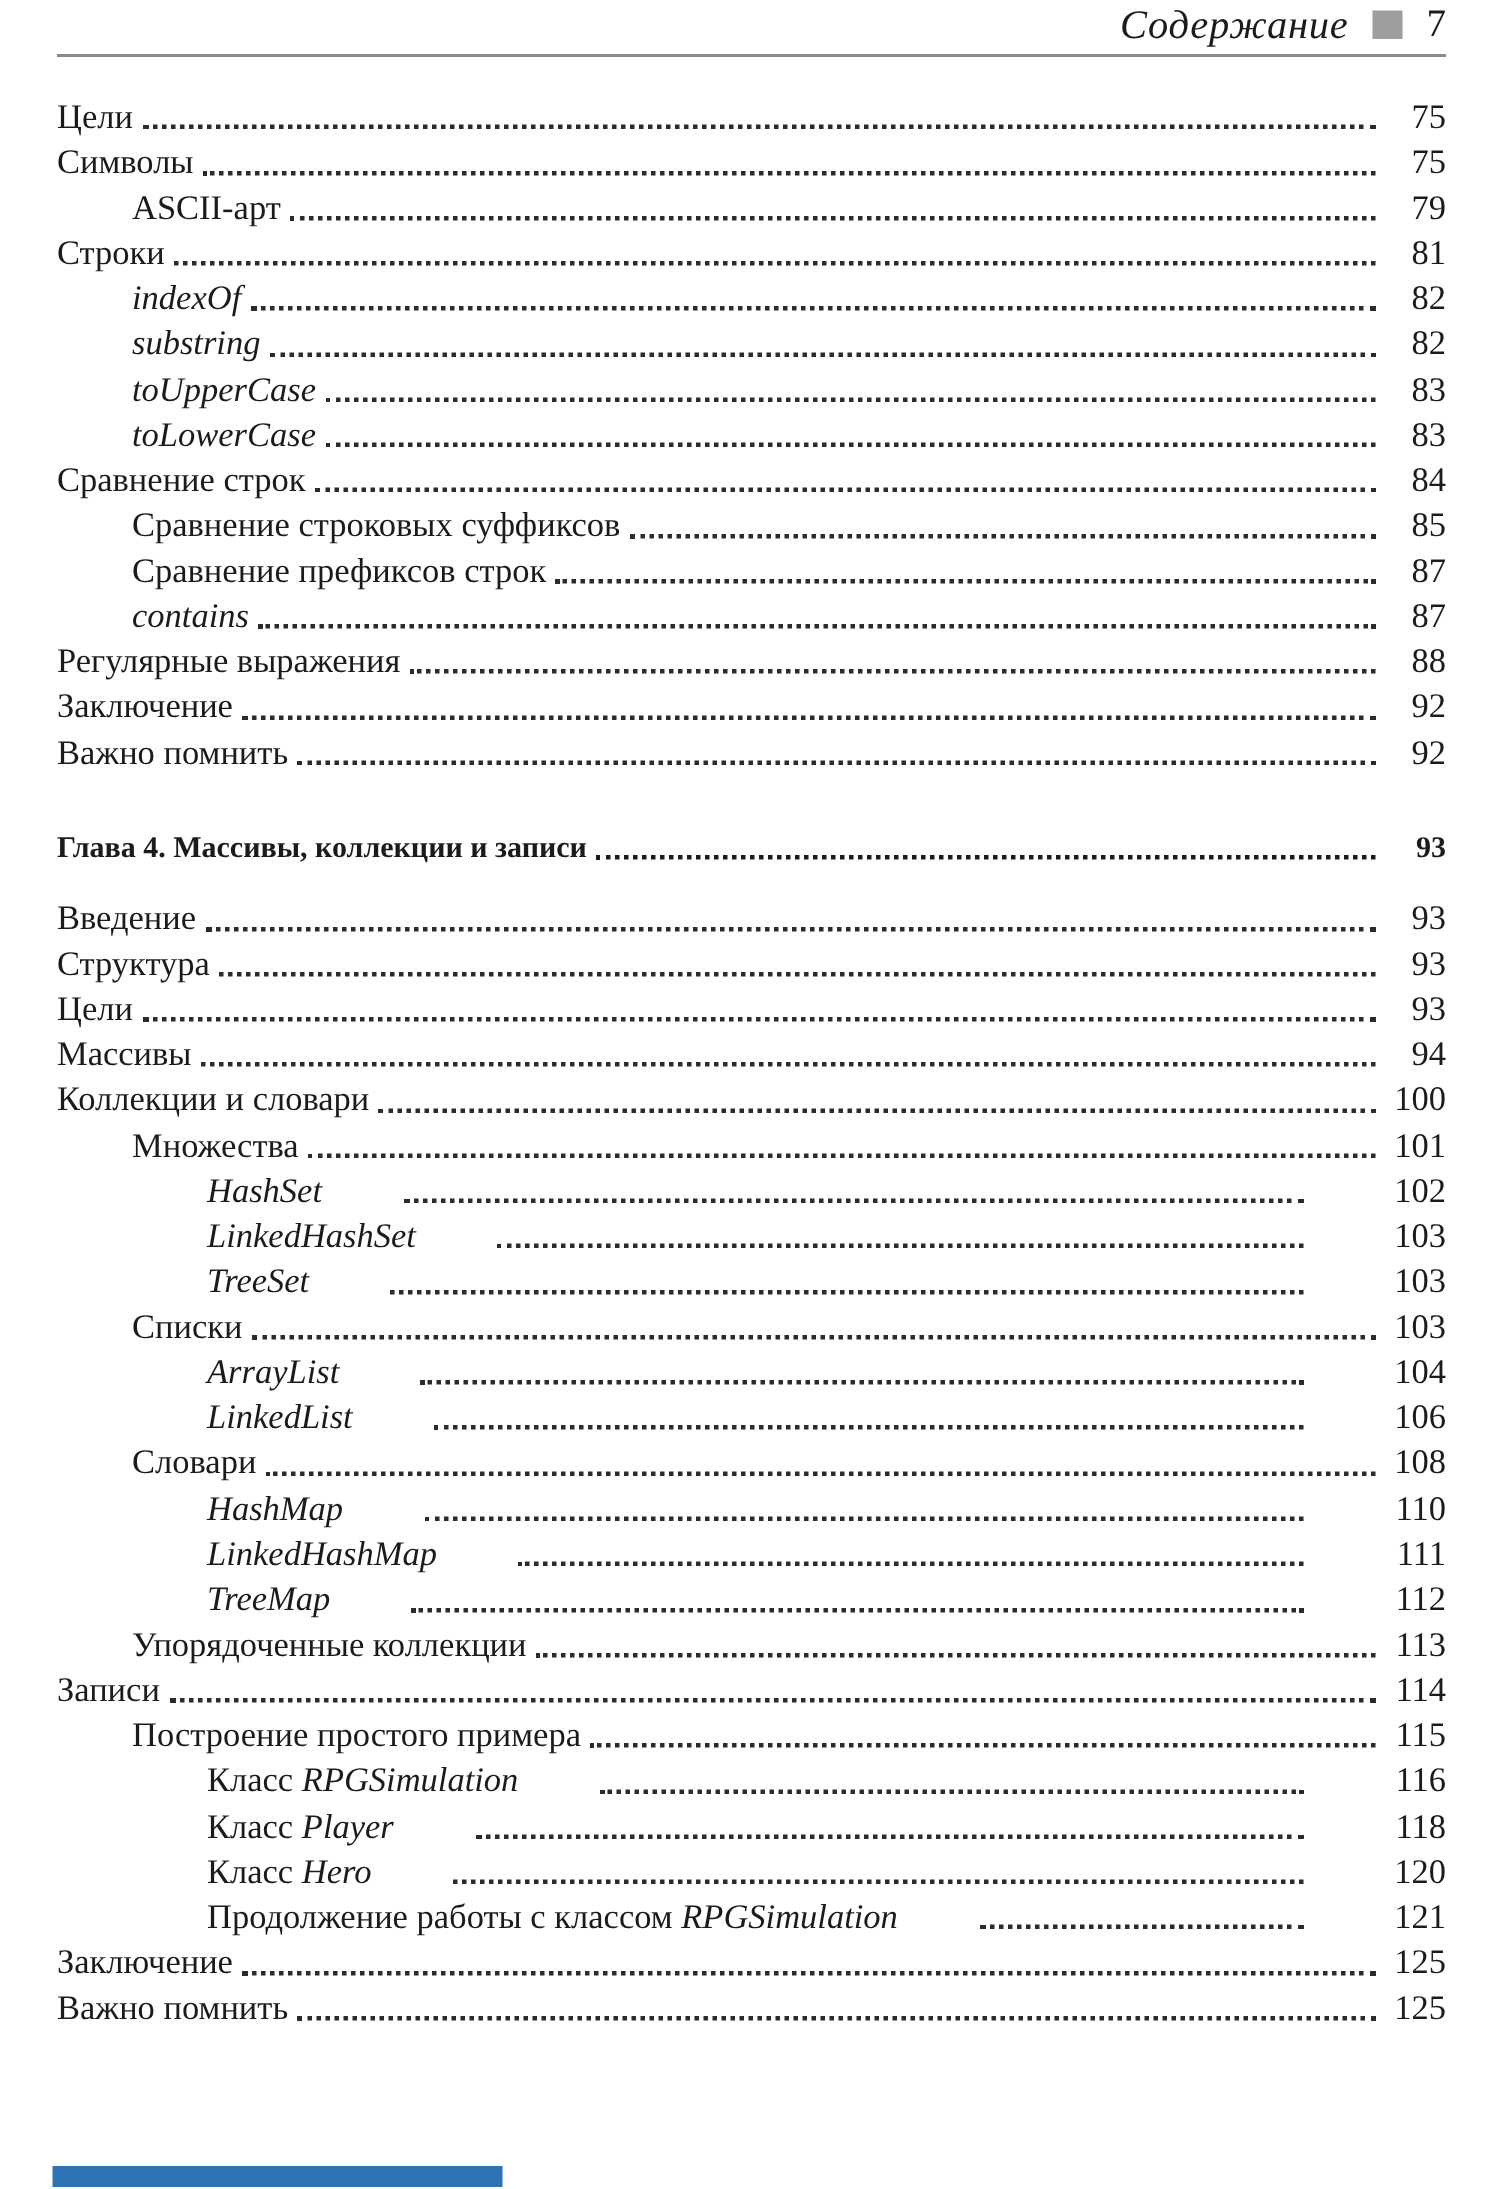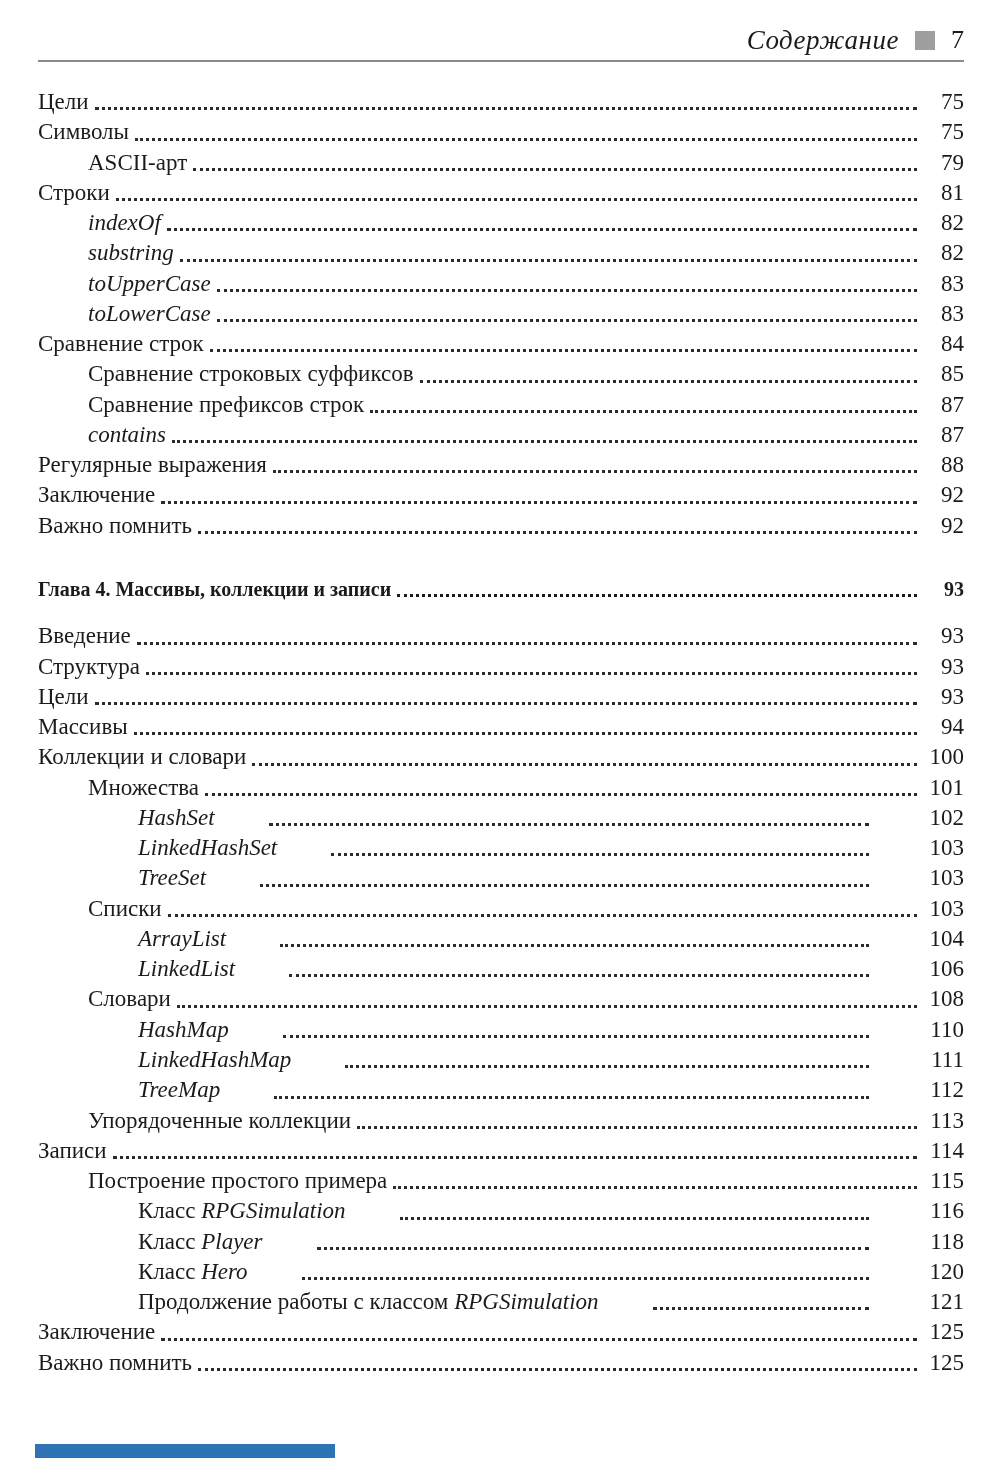--- a/index.html
+++ b/index.html
@@ -9,21 +9,21 @@
     color: #1b1b1b;
     font-family: "Liberation Serif", "DejaVu Serif", serif;
     position: relative;
     overflow: hidden;
   }
   .page { padding: 0 36px 0 38px; }
 
   
   .header {
     display: flex; justify-content: flex-end; align-items: center;
-    gap: 16px; padding-top: 24px; height: 32px;
+    gap: 16px; height: 32px;
   }
   .header-title { font-style: italic; font-size: 27px; letter-spacing: 0.5px; }
   .header-square { width: 20px; height: 19px; background: #9e9e9e; display: inline-block; }
   .header-page { font-size: 26px; }
   .rule { height: 2px; background: #8a8a8a; margin-top: 4px; }
 
   
   .toc { padding-top: 25px; font-size: 23px; }
   .row {
     display: flex; align-items: baseline;

